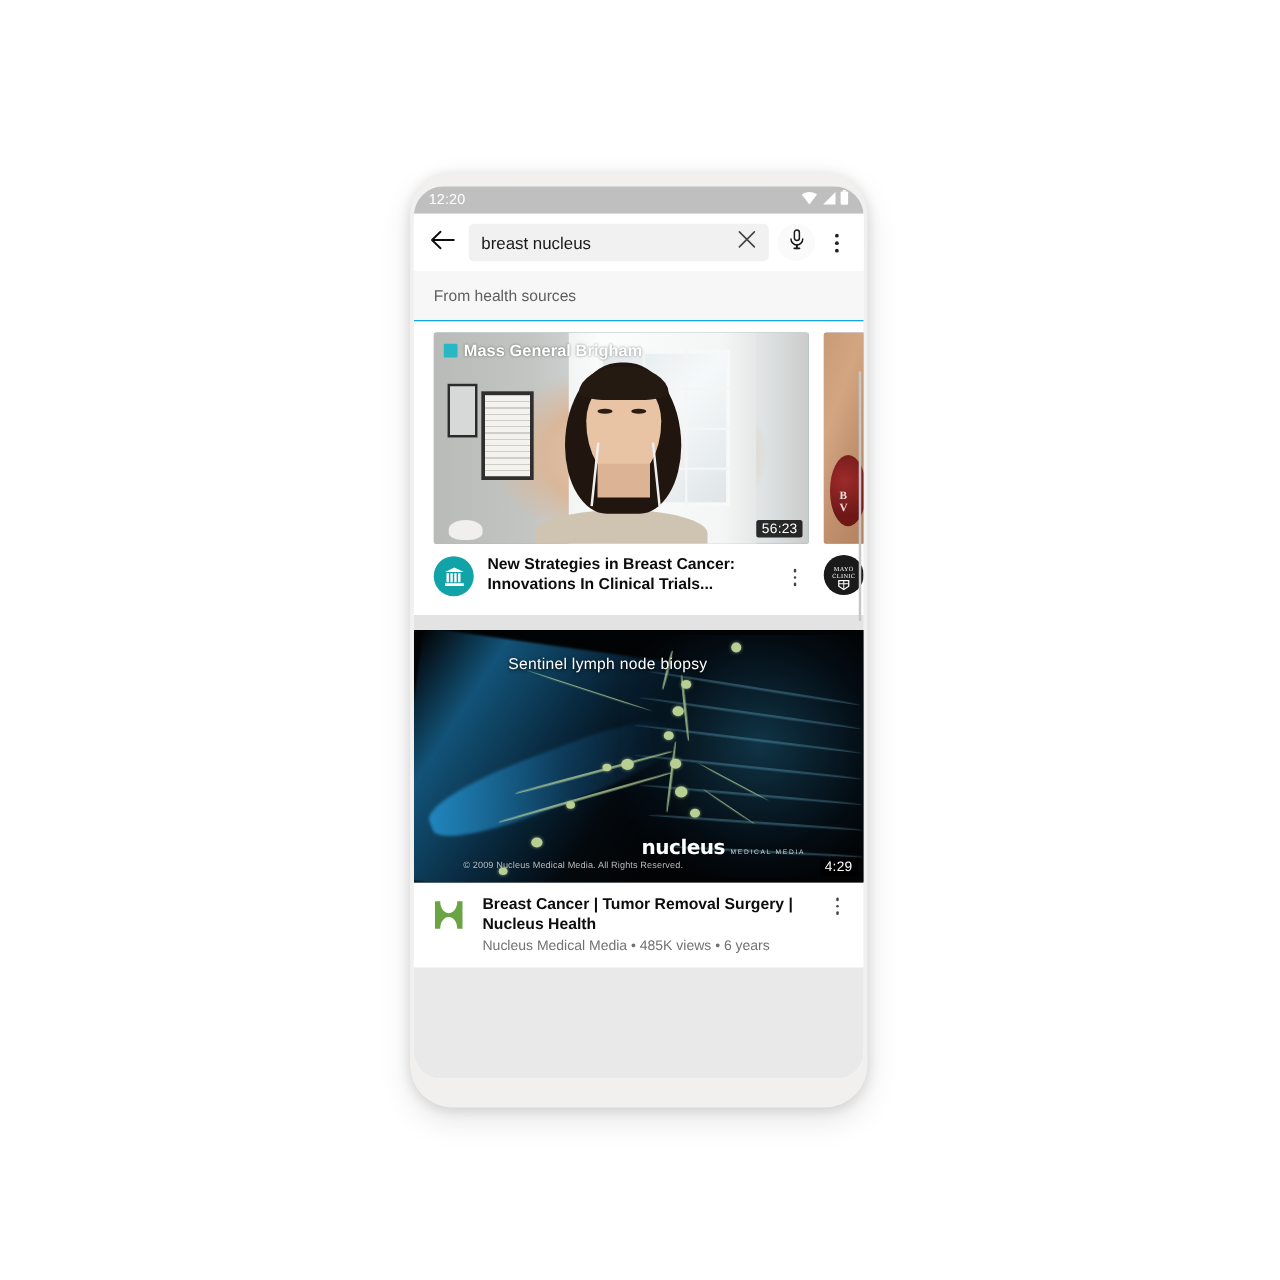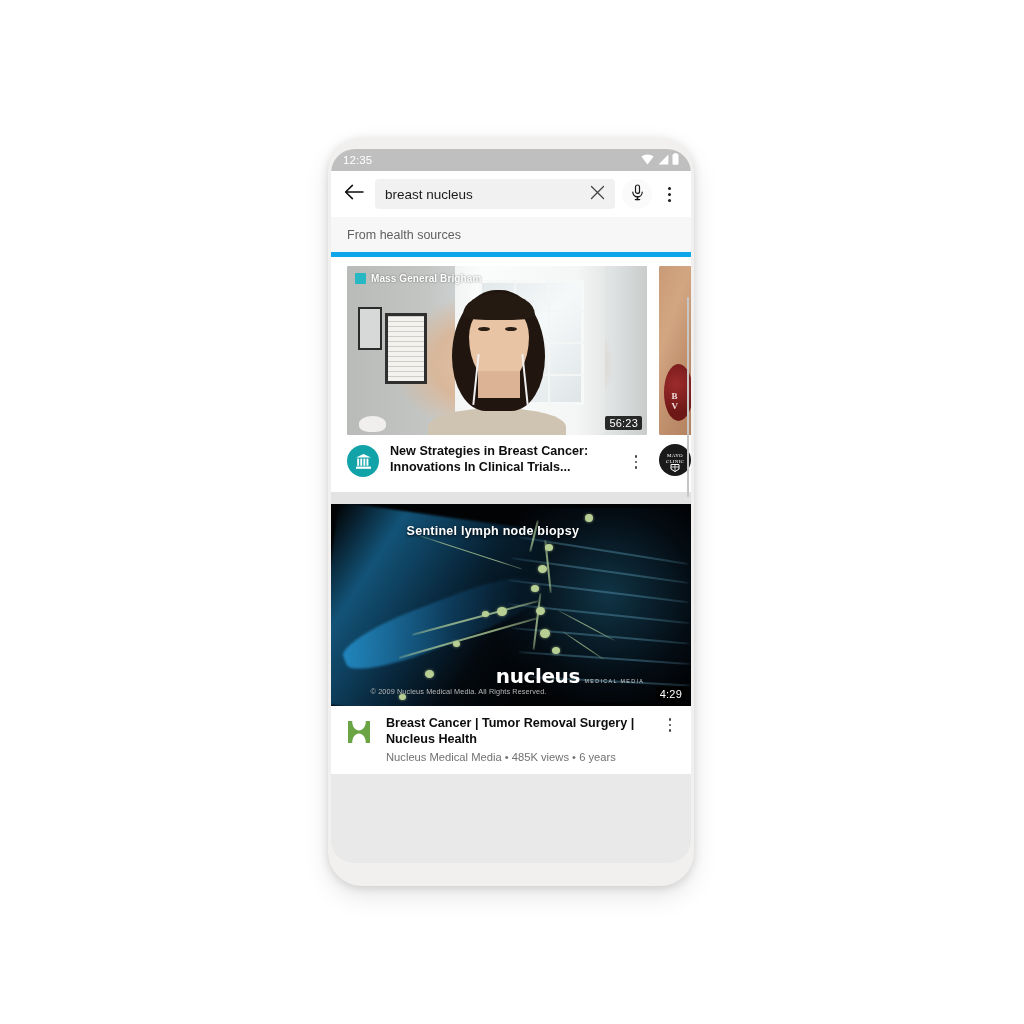--- a/index.html
+++ b/index.html
@@ -98,21 +98,21 @@
   }
 
   
   #health-shelf{background:#ffffff;}
   #shelf-header{
     height:40px;
     background:#f7f7f7;
     display:flex;align-items:center;
     padding-left:16px;
     box-sizing:border-box;
-    border-bottom:5px solid #0ea5e9;
+    border-bottom:1px solid #0ea5e9;
   }
   #shelf-title{font-size:12.5px;color:#5f5f5f;}
   #shelf-row{
     display:flex;
     padding:9px 0 0 16px;
     overflow:hidden;
   }
   .shelf-card{flex:0 0 auto;margin-right:12px;}
   .shelf-thumb{
     width:300px;height:169px;
@@ -198,21 +198,21 @@
     background:#241a12;border-radius:50% 50% 32% 32%/80% 80% 20% 20%;}
   .tn1-eye{position:absolute;top:36%;width:4.2%;height:2.6%;background:#2a1d14;border-radius:50%;}
   .tn1-neck{position:absolute;left:43.5%;top:62%;width:14%;height:16%;background:#dcb394;}
   .tn1-shoulder{position:absolute;left:27%;bottom:0;width:46%;height:16%;
     background:#cfc3b1;border-radius:50% 50% 0 0/70% 70% 0 0;}
   .tn1-cord{position:absolute;width:1.5px;background:#efefef;}
   .tn1-vase{position:absolute;left:4%;bottom:2%;width:9%;height:9%;
     background:#f0efed;border-radius:50% 50% 40% 40%;}
   .tn1-logo{position:absolute;left:8px;top:7px;display:flex;align-items:center;gap:5px;}
   .tn1-logo-mark{width:11px;height:11px;background:#28b8c4;border-radius:1px;}
-  .tn1-logo-text{color:#ffffff;font-size:10px;font-weight:bold;letter-spacing:.1px;
+  .tn1-logo-text{color:#ffffff;font-size:13px;font-weight:bold;letter-spacing:.1px;
     text-shadow:0 0 2px rgba(0,0,0,.5);}
 
   .tn2-bg{position:absolute;inset:0;
     background:linear-gradient(110deg,#c99a76 0%,#d3a682 30%,#c08f6c 60%,#b07e5c 100%);}
   .tn2-seal{position:absolute;left:12%;bottom:8%;width:70%;height:34%;
     background:radial-gradient(circle at 40% 35%,#9c2b2b,#6e1717 70%);border-radius:50%;}
   .tn2-seal-txt{position:absolute;left:30%;bottom:14%;color:#f2dede;
     font-size:9px;font-weight:bold;font-family:"Liberation Serif",serif;line-height:10px;}
 
   
@@ -224,44 +224,44 @@
     background:linear-gradient(100deg,rgba(40,160,225,.72),rgba(22,95,145,.40) 55%,rgba(0,0,0,0));
     transform:rotate(-21deg);border-radius:40%;filter:blur(1.2px);}
   .nu-torso{position:absolute;right:-2%;top:2%;width:56%;height:96%;
     background:radial-gradient(ellipse at 55% 45%, rgba(35,120,160,.42), rgba(10,45,70,.22) 55%, rgba(0,0,0,0) 78%);}
   .nu-rib{position:absolute;height:2px;background:rgba(120,200,230,.30);
     border-radius:50%;transform-origin:left center;filter:blur(.4px);}
   .nu-vessel{position:absolute;background:rgba(174,204,150,.78);border-radius:50%;filter:blur(.3px);}
   .nu-node{position:absolute;background:#b8cf94;border-radius:50%;
     box-shadow:0 0 3px rgba(184,207,148,.7);}
   .nu-title{position:absolute;left:21%;top:10%;color:#ffffff;
-    font-size:12.5px;font-weight:bold;letter-spacing:.25px;
+    font-size:12.5px;font-weight:normal;letter-spacing:.25px;
     text-shadow:0 1px 3px rgba(0,0,0,.9);}
   .nu-copy{position:absolute;left:11%;bottom:5%;color:#b9b9b9;
     font-size:7.3px;letter-spacing:.1px;}
   .nu-brand{position:absolute;right:13%;bottom:9%;text-align:center;}
-  .nu-brand-a{color:#ffffff;font-size:20px;font-weight:bold;letter-spacing:-.4px;
+  .nu-brand-a{color:#ffffff;font-size:16px;font-weight:bold;letter-spacing:-.4px;
     font-family:"DejaVu Sans",sans-serif;}
   .nu-brand-b{color:#cfcfcf;font-size:5.3px;letter-spacing:1.4px;margin-top:-1px;}
 
   
   #scroll-indicator{
     position:absolute;right:2px;
     width:2.5px;border-radius:2px;
     background:#c6c6c6;
   }
 </style>
 </head>
 <body>
 
 <div id="phone-frame">
   <div id="phone-screen">
 
     <div id="status-bar">
-      <span id="status-clock">12:35</span>
+      <span id="status-clock">12:20</span>
       <span id="status-icons">
         <span class="sb-ico">
           <svg width="13" height="11" viewBox="0 0 13 11">
               <path d="M6.5 10.5 0.4 2.6C2.1 1.3 4.2 0.6 6.5 0.6s4.4 0.7 6.1 2z" fill="#ffffff"></path>
             </svg>
         </span>
         <span class="sb-ico">
           <svg width="12" height="11" viewBox="0 0 12 11">
               <path d="M11.4 0.6v9.9H1.5z" fill="#ffffff"></path>
             </svg>

